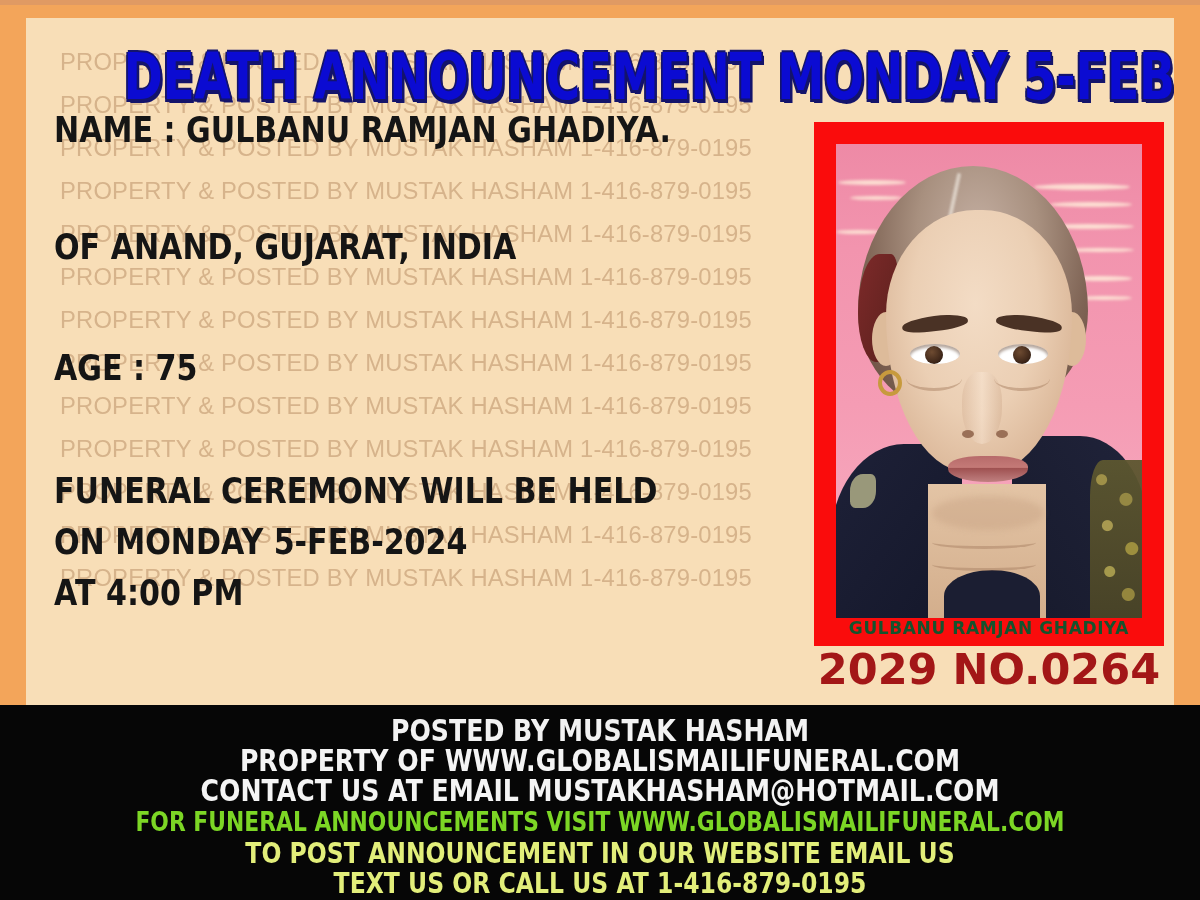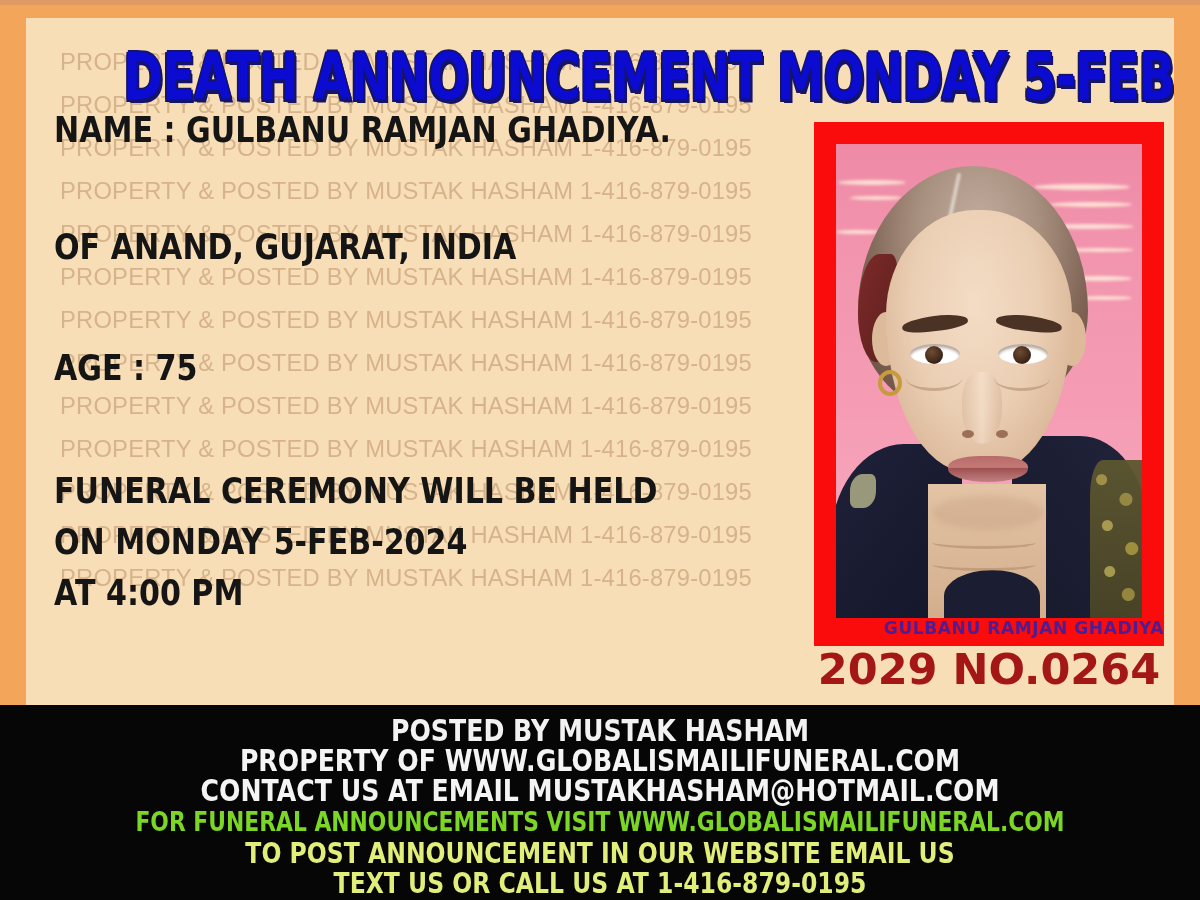--- a/index.html
+++ b/index.html
@@ -324,27 +324,26 @@
     border-radius: 50% 20% 50% 20%;
     opacity: 0.8;
   }
 
   .photo-caption {
     position: absolute;
     left: 814px;
     top: 618px;
     width: 350px;
     text-align: center;
-    color: #4c1d95;
+    color: #14532d;
     font-family: "DejaVu Sans", sans-serif;
     font-weight: bold;
     font-size: 17px;
     letter-spacing: 0.6px;
     white-space: nowrap;
-    padding-left: 35px;
   }
 
   .ref-number {
     position: absolute;
     left: 814px;
     top: 644px;
     width: 350px;
     text-align: center;
     color: #A31717;
     font-family: "DejaVu Sans", sans-serif;

